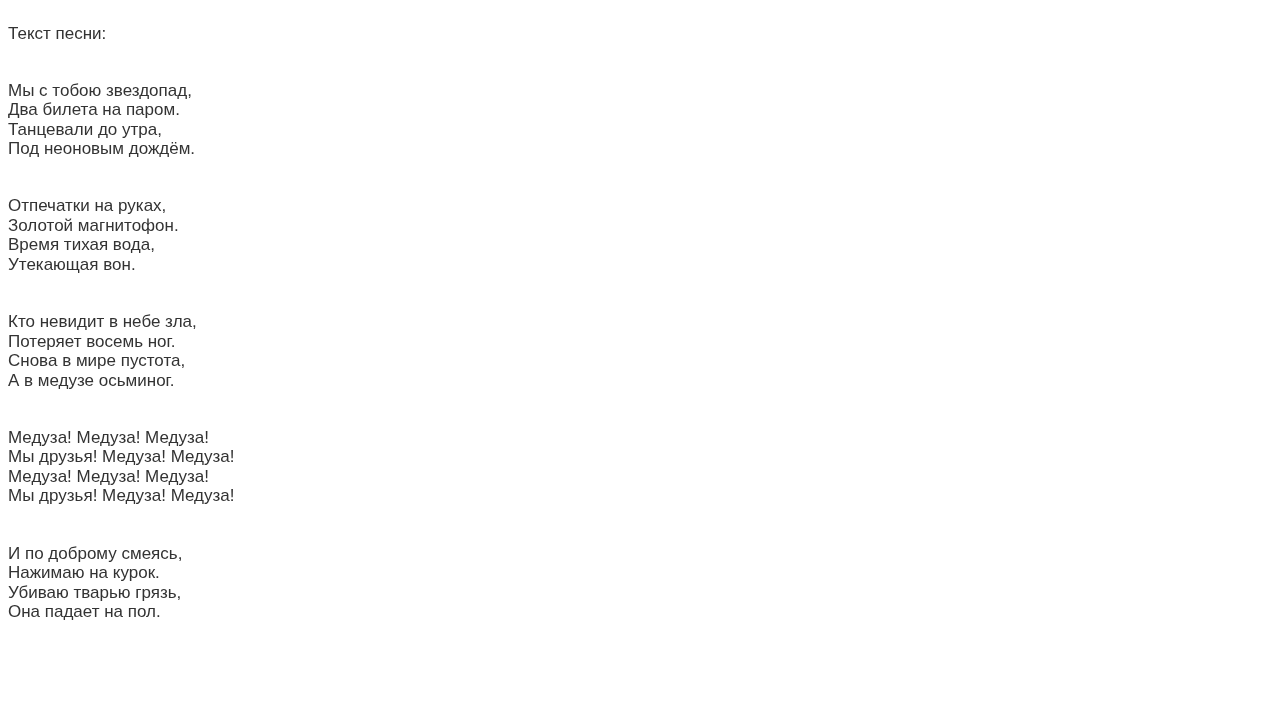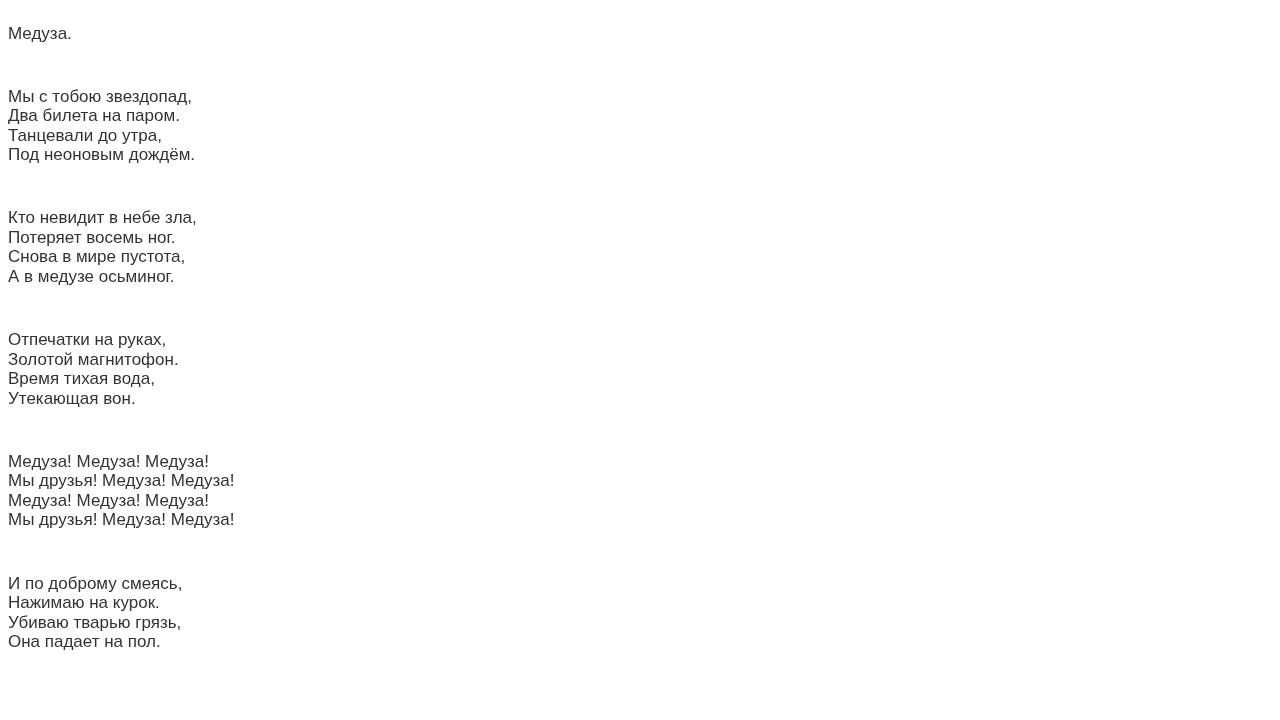--- a/index.html
+++ b/index.html
@@ -18,40 +18,40 @@
       height: 720px;
       overflow: hidden;
     }
     .lyrics {
       white-space: pre-line;
     }
     .header-line {
       margin-bottom: 0;
     }
     .stanza {
-      margin-top: 24px;
+      margin-top: 18px;
     }
   </style>
 </head>
 <body>
 
 <div class="lyrics">
-  <div class="header-line">Медуза.</div>
+  <div class="header-line">Текст песни:</div>
   <div class="stanza">Мы с тобою звездопад,
 Два билета на паром.
 Танцевали до утра,
 Под неоновым дождём.</div>
+  <div class="stanza">Отпечатки на руках,
+Золотой магнитофон.
+Время тихая вода,
+Утекающая вон.</div>
   <div class="stanza">Кто невидит в небе зла,
 Потеряет восемь ног.
 Снова в мире пустота,
 А в медузе осьминог.</div>
-  <div class="stanza">Отпечатки на руках,
-Золотой магнитофон.
-Время тихая вода,
-Утекающая вон.</div>
   <div class="stanza">Медуза! Медуза! Медуза!
 Мы друзья! Медуза! Медуза!
 Медуза! Медуза! Медуза!
 Мы друзья! Медуза! Медуза!</div>
   <div class="stanza">И по доброму смеясь,
 Нажимаю на курок.
 Убиваю тварью грязь,
 Она падает на пол.</div>
   
 </div>

